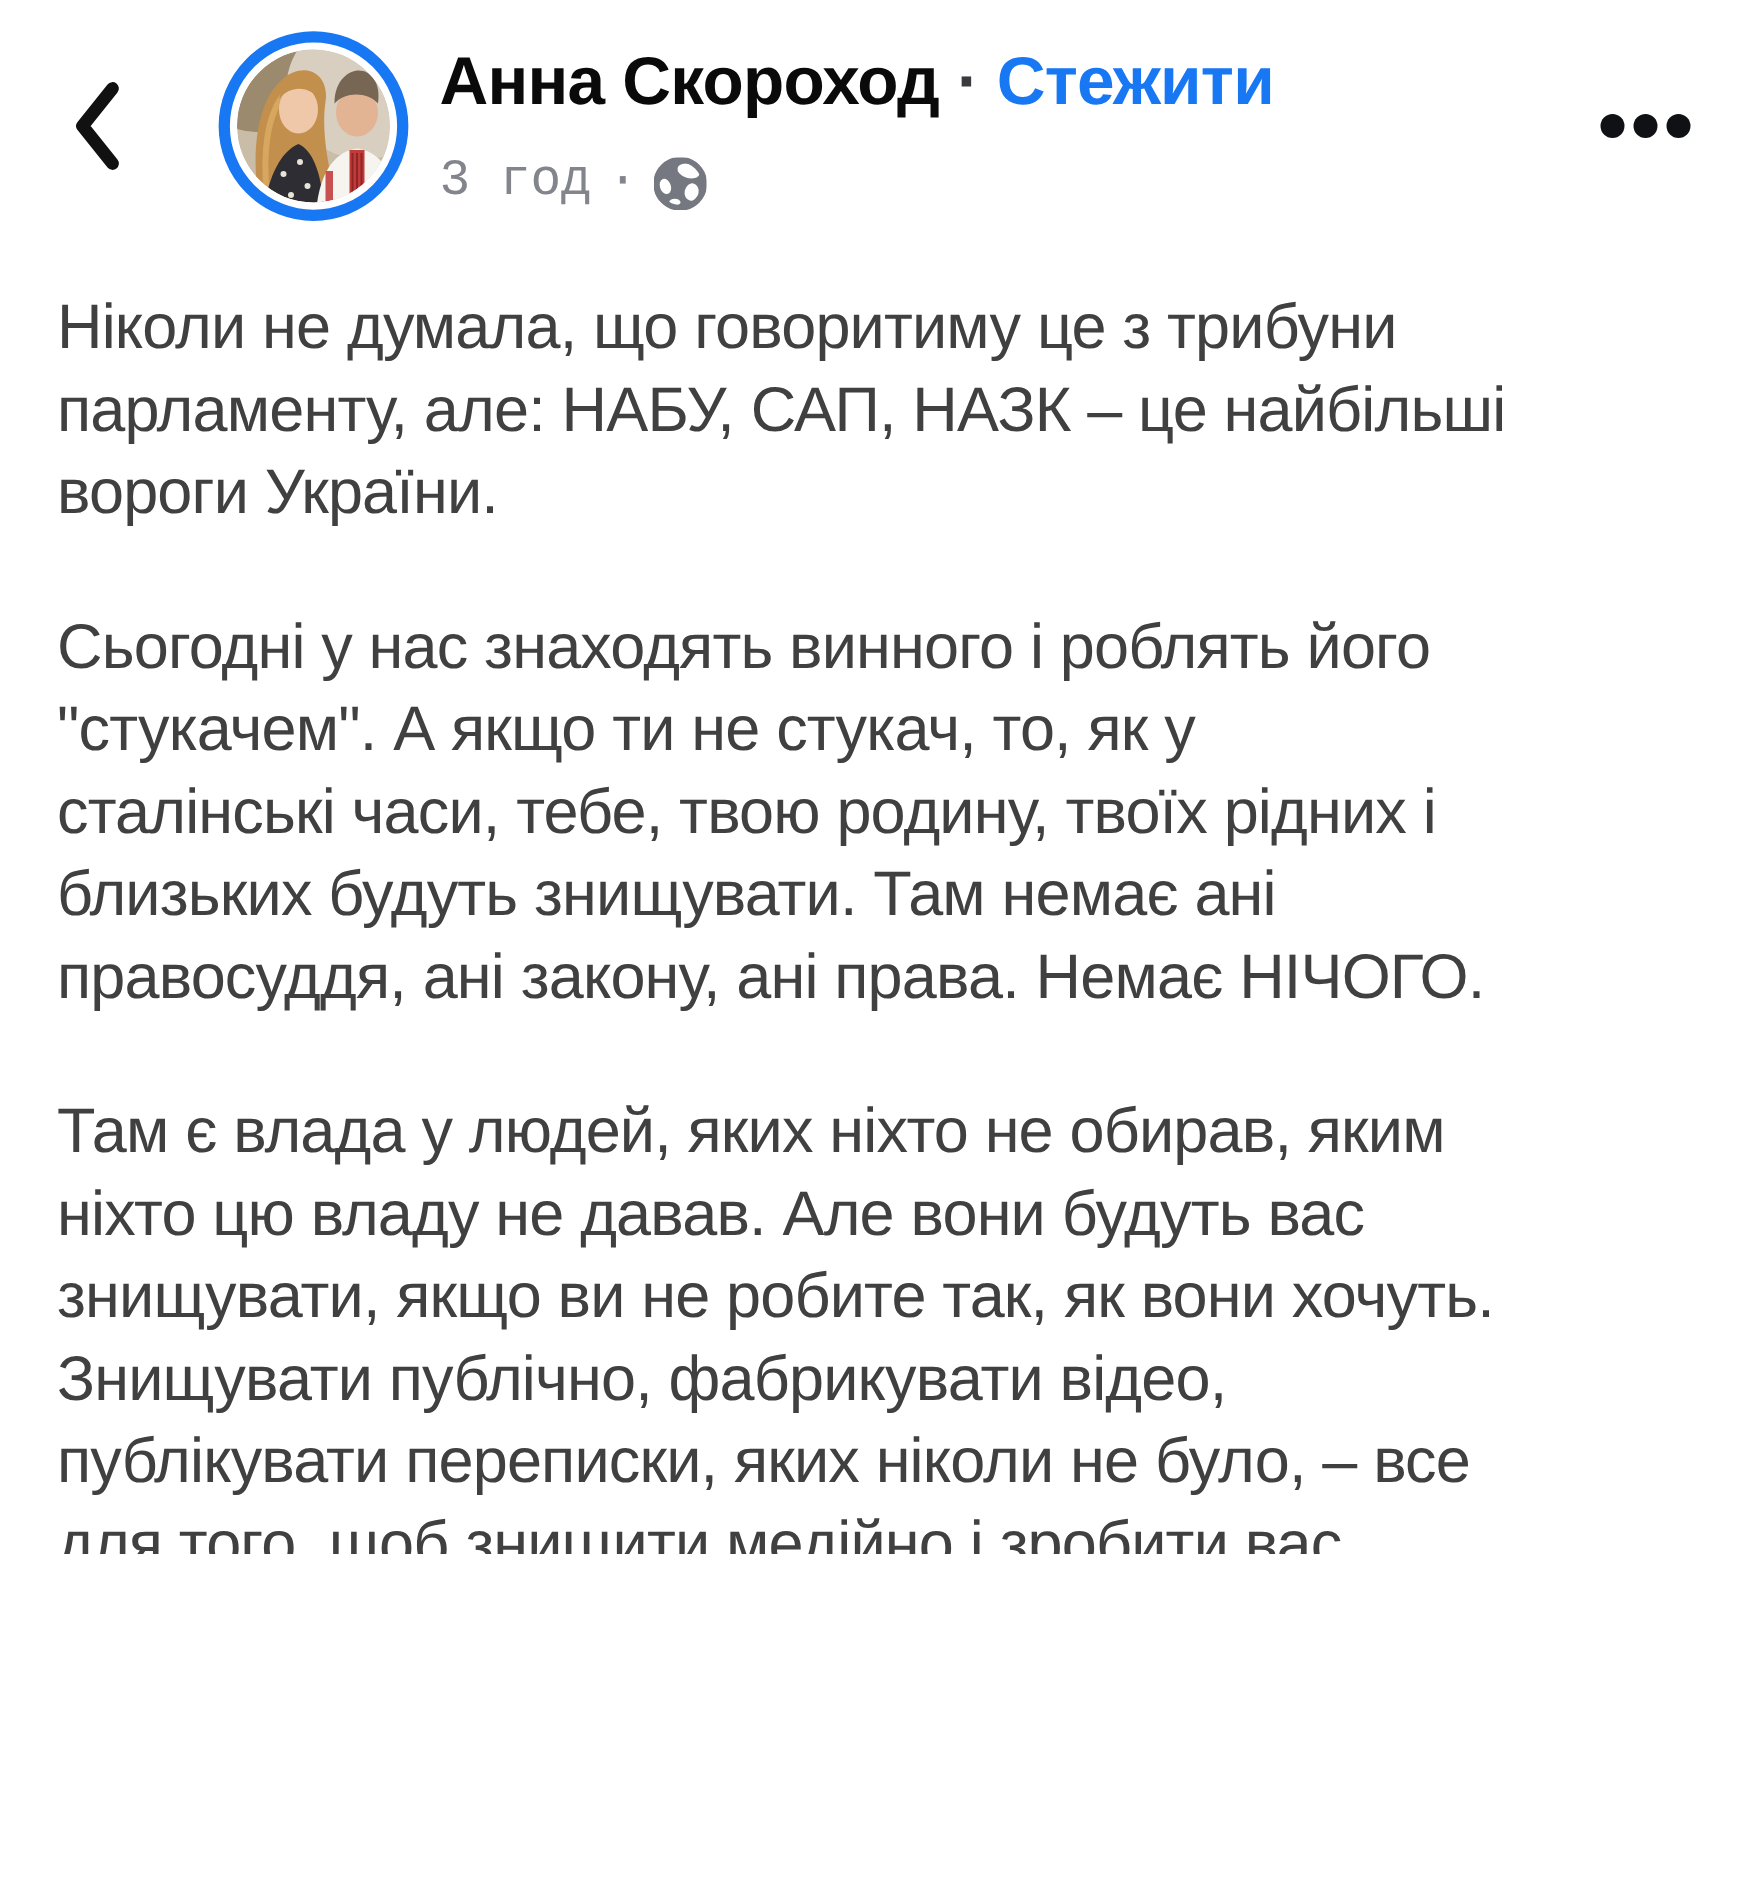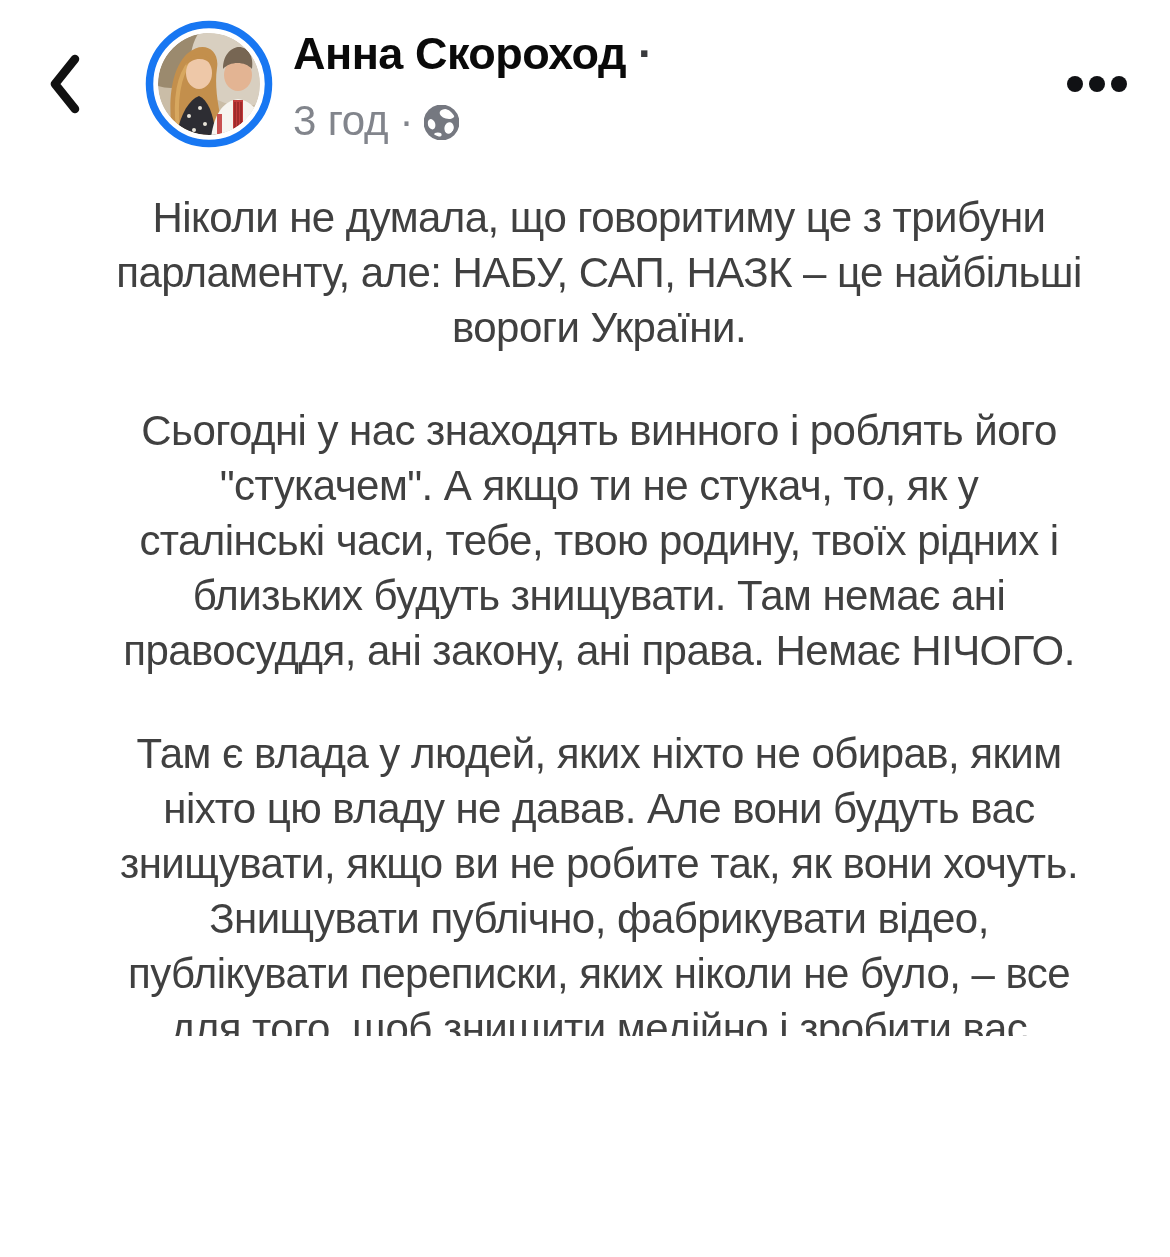--- a/index.html
+++ b/index.html
@@ -7,21 +7,20 @@
     padding: 0;
     background: #ffffff;
   }
   .screen {
     position: relative;
     width: 1170px;
     height: 1036px;
     background: #ffffff;
     overflow: hidden;
     font-family: "Liberation Sans", "DejaVu Sans", sans-serif;
-    text-align: center;
   }
   
   .header {
     display: flex;
     align-items: center;
     padding: 20px 42px 0 47px;
   }
   .back-btn {
     flex: none;
     width: 34px;
@@ -62,24 +61,25 @@
   }
   .follow-link {
     color: #1877F2;
     font-weight: 600;
     cursor: pointer;
   }
   .meta-row {
     margin-top: 19px;
     display: flex;
     align-items: center;
-    font-size: 42px;
+    font-size: 34px;
     line-height: 42px;
     color: #82858c;
     letter-spacing: -0.2px;
+    font-family: Liberation Mono, monospace;
   }
   .meta-sep {
     margin: 0 11px;
   }
   .globe-icon {
     display: inline-block;
     width: 35px;
     height: 35px;
     position: relative;
     top: 2px;
@@ -159,20 +159,21 @@
 
         <circle cx="64" cy="64" r="53.5" fill="none" stroke="#ffffff" stroke-width="5"></circle>
         <circle cx="64" cy="64" r="59.5" fill="none" stroke="#1877F2" stroke-width="7.5"></circle>
       </svg>
     </div>
 
     <div class="header-text">
       <div class="name-row">
         <span class="name">Анна Скороход</span>
         <span class="name-sep">·</span>
+        <span class="follow-link">Стежити</span>
       </div>
       <div class="meta-row">
         <span>3 год</span>
         <span class="meta-sep">·</span>
         <span class="globe-icon">
           <svg width="35" height="35" viewBox="0 0 24 24">
             <circle cx="12" cy="12" r="11" fill="#757880"></circle>
             <ellipse cx="15.8" cy="6.2" rx="5.2" ry="3.2" fill="#ffffff" transform="rotate(16 15.8 6.2)"></ellipse>
             <ellipse cx="5.2" cy="13.2" rx="2.5" ry="3.6" fill="#ffffff" transform="rotate(-18 5.2 13.2)"></ellipse>
             <ellipse cx="17.2" cy="15.8" rx="3.2" ry="4.0" fill="#ffffff" transform="rotate(12 17.2 15.8)"></ellipse>

